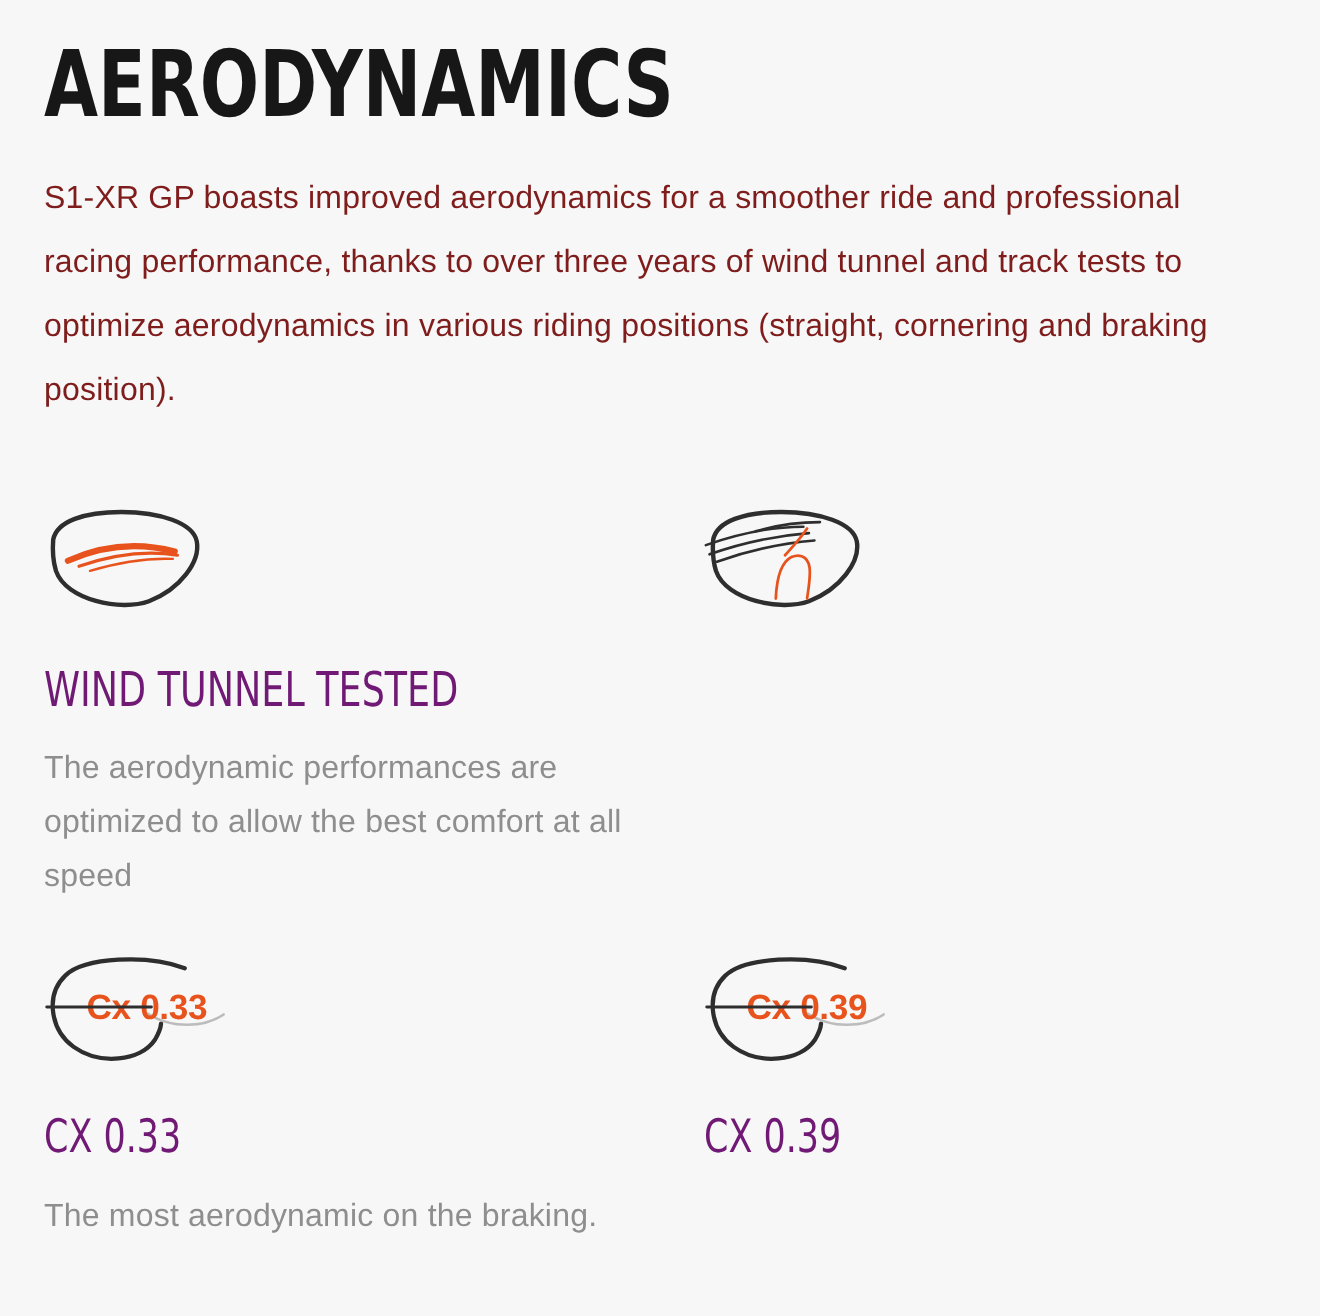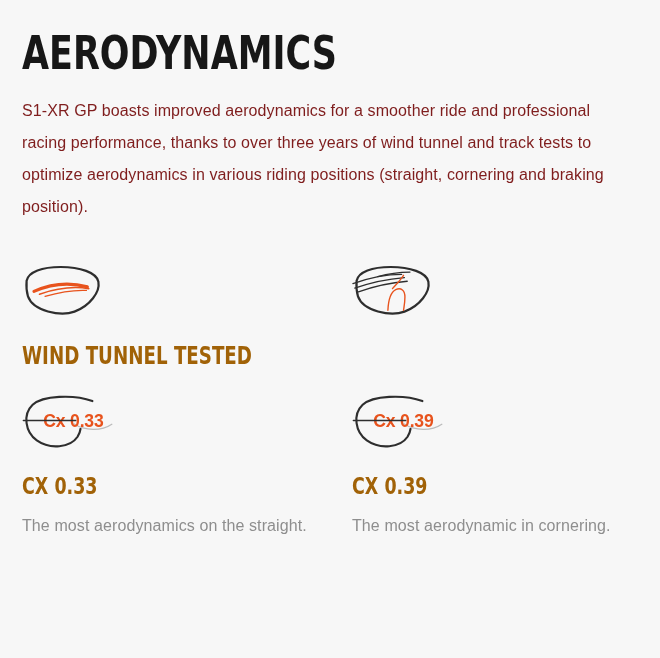--- a/index.html
+++ b/index.html
@@ -4,21 +4,21 @@
 <style>
   * { margin:0; padding:0; box-sizing:border-box; }
   html,body { width:660px; height:658px; }
   body {
     background:#f7f7f7;
     font-family:"Liberation Sans", sans-serif;
     overflow:hidden;
   }
   .section {
     width:660px; height:658px;
-    padding:30px 22px 0 22px;
+    padding:19px 22px 0 22px;
   }
   .condensed {
     display:inline-block;
     transform:scaleX(0.76);
     transform-origin:0 50%;
     white-space:nowrap;
   }
   .page-title {
     font-family:"DejaVu Sans", sans-serif;
     font-weight:bold;
@@ -40,24 +40,24 @@
     display:grid;
     grid-template-columns:290px 290px;
     column-gap:40px;
     row-gap:24px;
   }
   .feature-icon { height:58px; }
   .feature-icon svg { display:block; }
   .feature-title {
     margin-top:22px;
     font-family:"DejaVu Sans", sans-serif;
-    font-weight:bold;
+    font-weight:normal;
     font-size:24px;
     line-height:26px;
-    color:#a16207;
+    color:#701a75;
   }
   .feature-title.small { font-size:23px; }
   .feature-desc {
     margin-top:13px;
     font-size:16px;
     line-height:27px;
     color:#8e8e8e;
     letter-spacing:0.1px;
   }
   .cx-label {
@@ -86,20 +86,21 @@
         <svg width="81" height="54" viewBox="0 0 88 58" fill="none" xmlns="http://www.w3.org/2000/svg">
           <path d="M5 19 C7 9, 22 4, 42 4 C63 4, 81 10, 83 20 C85 31, 74 46, 57 52.5 C42 58, 12 52, 6.5 36 C5 31, 4.6 24, 5 19 Z" stroke="#2e2e2e" stroke-width="2.4" stroke-linejoin="round"></path>
           <path d="M13 30.5 C32 22, 52 20.5, 71 25.5" stroke="#e8531d" stroke-width="3.4" stroke-linecap="round"></path>
           <path d="M19 33.5 C38 27, 57 25, 72.5 27.5" stroke="#e8531d" stroke-width="1.7" stroke-linecap="round"></path>
           <path d="M25 36 C42 31, 58 29, 70 29.5" stroke="#e8531d" stroke-width="1.3" stroke-linecap="round"></path>
         </svg>
       </div>
       <h2 class="feature-title">
         <span class="condensed">WIND TUNNEL TESTED</span>
       </h2>
+      <p class="feature-desc">The aerodynamic performances are optimized to allow the best comfort at all speed</p>
     </div>
 
     <div class="feature">
       <div class="feature-icon">
         <svg width="81" height="54" viewBox="0 0 88 58" fill="none" xmlns="http://www.w3.org/2000/svg">
           <path d="M5 19 C7 9, 22 4, 42 4 C63 4, 81 10, 83 20 C85 31, 74 46, 57 52.5 C42 58, 12 52, 6.5 36 C5 31, 4.6 24, 5 19 Z" stroke="#2e2e2e" stroke-width="2.4" stroke-linejoin="round"></path>
           <path d="M1 22 C18 16, 36 12, 54 12" stroke="#2e2e2e" stroke-width="1.4" stroke-linecap="round"></path>
           <path d="M3 27 C20 21, 38 17, 57 15.5" stroke="#2e2e2e" stroke-width="1.4" stroke-linecap="round"></path>
           <path d="M7 31 C24 25, 42 21, 60 19.5" stroke="#2e2e2e" stroke-width="1.4" stroke-linecap="round"></path>
           <path d="M28 14.5 C40 11, 52 9.5, 63 9.5" stroke="#2e2e2e" stroke-width="1.4" stroke-linecap="round"></path>
@@ -114,32 +115,31 @@
         <svg width="100" height="56" viewBox="0 0 108 60" fill="none" xmlns="http://www.w3.org/2000/svg">
           <path d="M76 8.5 C56 1, 22 2.5, 11.5 12.5 C0.5 23, 3.5 42, 16 51 C30 61, 52 59, 60 47 C62 43.5, 63 41, 63.2 38.5" stroke="#2e2e2e" stroke-width="2.3" stroke-linecap="round"></path>
           <path d="M56 33 C68 41, 86 41, 97 33.5" stroke="#bcbcbc" stroke-width="1.4" stroke-linecap="round"></path>
           <text class="cx-label" x="23" y="36">Cx 0.33</text>
           <path d="M1.5 29.5 L58 29.5" stroke="#2e2e2e" stroke-width="1.6" stroke-linecap="round"></path>
         </svg>
       </div>
       <h2 class="feature-title small">
         <span class="condensed">CX 0.33</span>
       </h2>
-      <p class="feature-desc">The most aerodynamics on the straight.</p>
+      <p class="feature-desc">The most aerodynamic on the braking.</p>
     </div>
 
     <div class="feature">
       <div class="feature-icon">
         <svg width="100" height="56" viewBox="0 0 108 60" fill="none" xmlns="http://www.w3.org/2000/svg">
           <path d="M76 8.5 C56 1, 22 2.5, 11.5 12.5 C0.5 23, 3.5 42, 16 51 C30 61, 52 59, 60 47 C62 43.5, 63 41, 63.2 38.5" stroke="#2e2e2e" stroke-width="2.3" stroke-linecap="round"></path>
           <path d="M56 33 C68 41, 86 41, 97 33.5" stroke="#bcbcbc" stroke-width="1.4" stroke-linecap="round"></path>
           <text class="cx-label" x="23" y="36">Cx 0.39</text>
           <path d="M1.5 29.5 L58 29.5" stroke="#2e2e2e" stroke-width="1.6" stroke-linecap="round"></path>
         </svg>
       </div>
       <h2 class="feature-title small">
         <span class="condensed">CX 0.39</span>
       </h2>
-      <p class="feature-desc">The most aerodynamic in cornering.</p>
     </div>
 
   </div>
 </div>
 
 </body></html>

